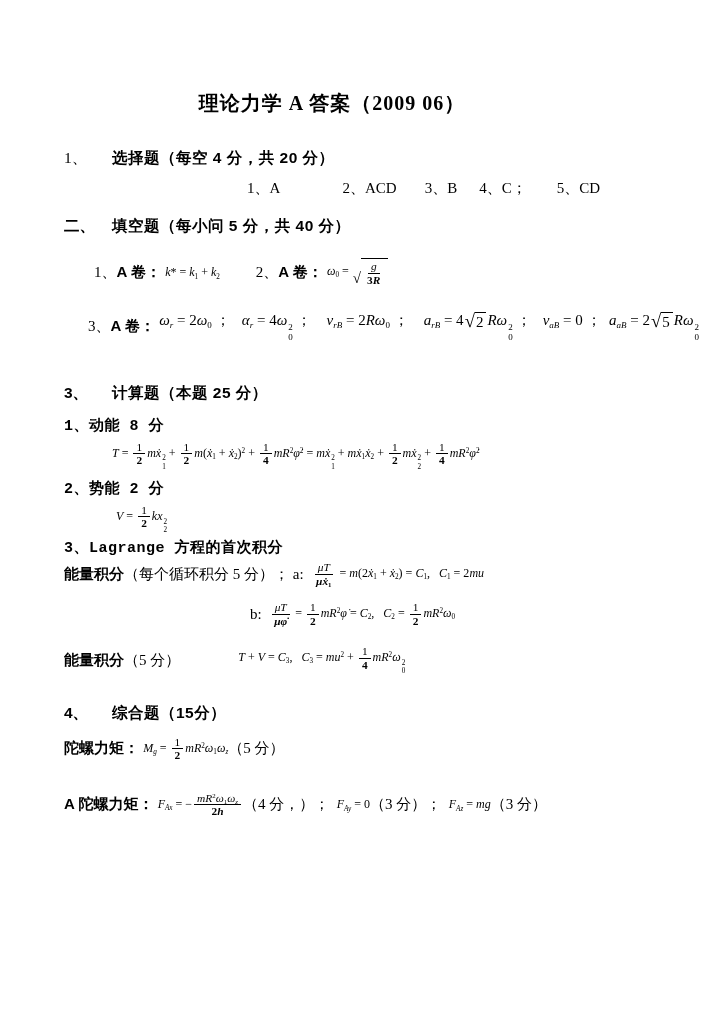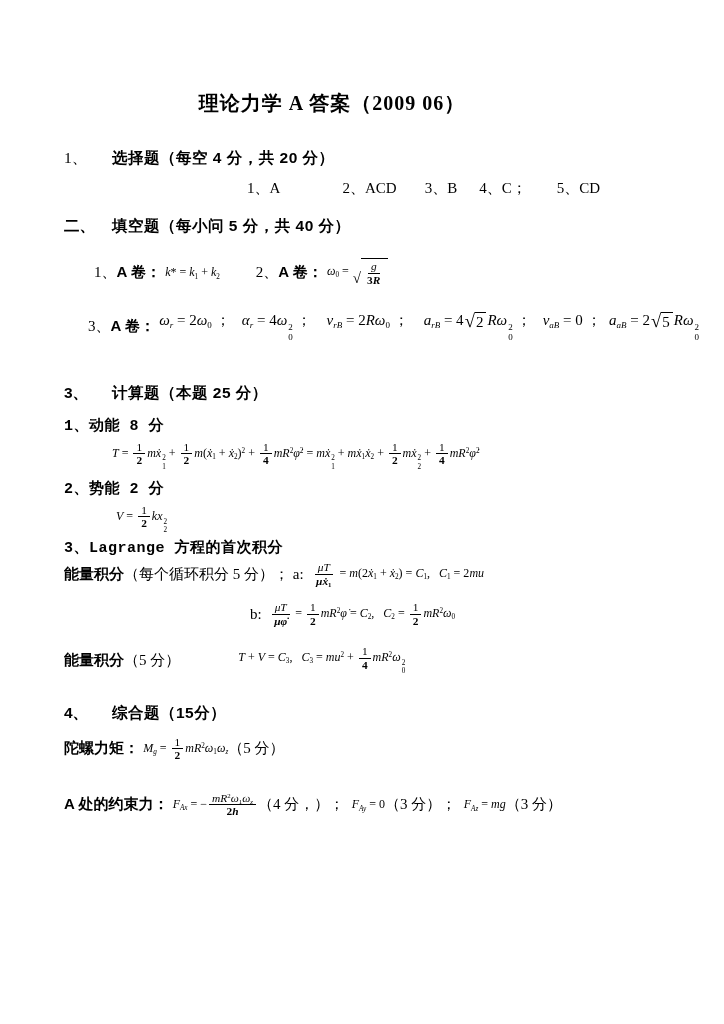--- a/index.html
+++ b/index.html
@@ -206,21 +206,21 @@
   </div>
   <div class="row gyro-row">
     <span class="blabel">陀螺力矩： </span>
     <span class="math"><i>M</i><sub><i>g</i></sub>&nbsp;=&nbsp;<span class="frac">
           <span class="fnum">1</span>
           <span class="fden">2</span>
         </span><i>mR</i><sup>2</sup><i>ω</i><sub>1</sub><i>ω</i><sub><i>z</i></sub></span>
     <span class="note">（5 分）</span>
   </div>
   <div class="row">
-    <span class="blabel">A 处的约束力： </span>
+    <span class="blabel">A 陀螺力矩： </span>
     <span class="math"><i>F</i><sub><i>Ax</i></sub>&nbsp;=&nbsp;−<span class="frac">
           <span class="fnum"><i>mR</i><sup>2</sup><i>ω</i><sub>1</sub><i>ω</i><sub><i>z</i></sub></span>
           <span class="fden">2<i>h</i></span>
         </span></span>
     <span class="note">（4 分，）；  </span>
     <span class="math"><i>F</i><sub><i>Ay</i></sub>&nbsp;=&nbsp;0</span>
     <span class="note">（3 分）；  </span>
     <span class="math"><i>F</i><sub><i>Az</i></sub>&nbsp;=&nbsp;<i>mg</i></span>
     <span class="note">（3 分）</span>
   </div>

